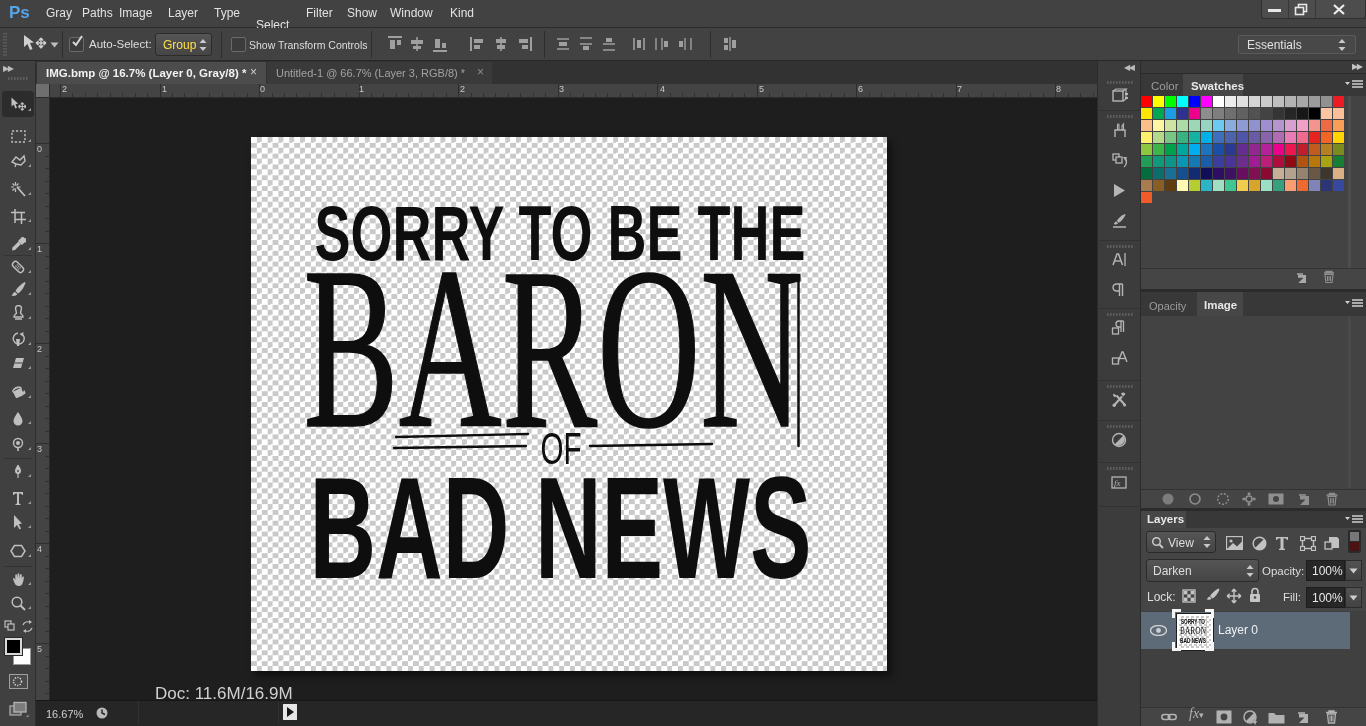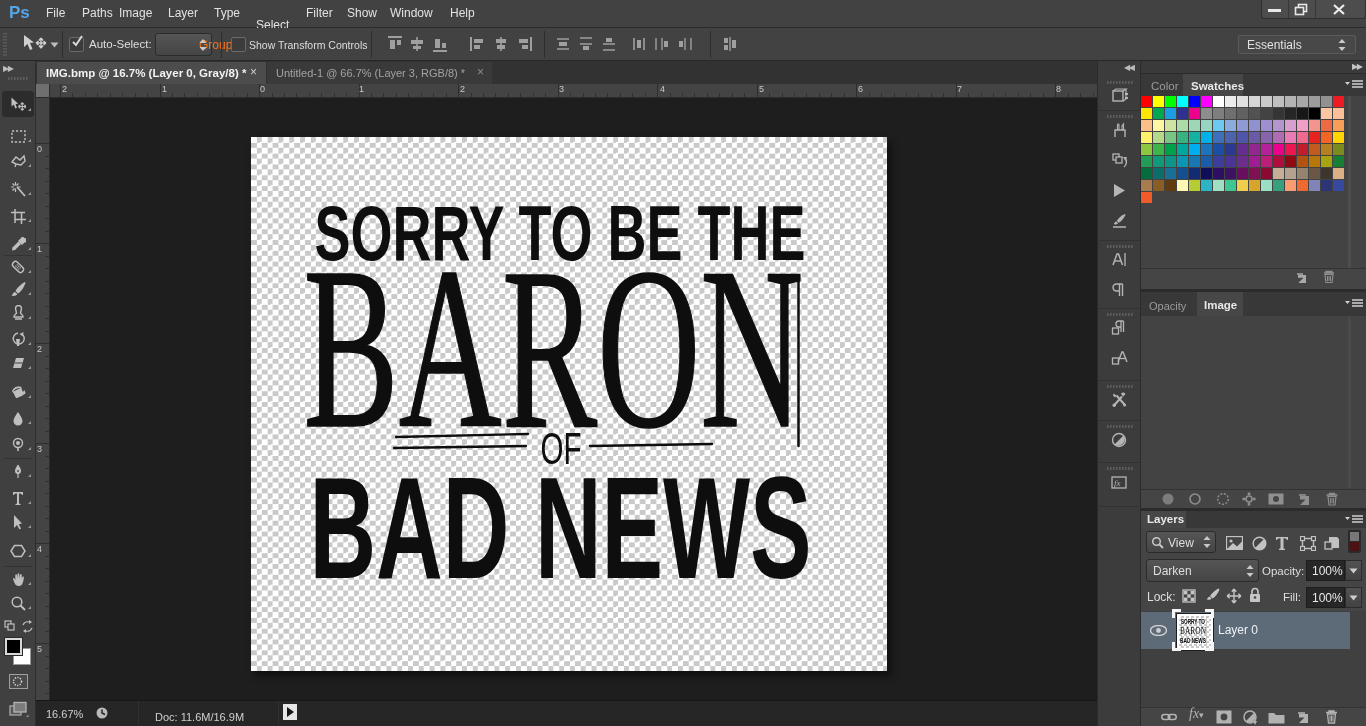--- a/index.html
+++ b/index.html
@@ -17,30 +17,30 @@
 .vsep{width:1px;background:#2e2e2e;}
 .sw{width:11px;height:11px;margin:0 1px 1px 0;float:left;}
 </style>
 </head>
 <body>
 <div id="app">
 
 <div class="abs" style="left:0;top:0;width:1366px;height:27px;background:#424242;border-bottom:1px solid #2a2a2a;"></div>
 <div class="abs" style="left:9px;top:3px;font-size:17px;font-weight:bold;color:#55a5e8;letter-spacing:0px;">Ps</div>
 <div class="abs txt" id="menus" style="top:6px;left:0;">
-      <span class="abs" style="left:46px;top:0;">File</span>
+      <span class="abs" style="left:46px;top:0;">Gray</span>
       <span class="abs" style="left:82px;top:0;">Paths</span>
       <span class="abs" style="left:119px;top:0;">Image</span>
       <span class="abs" style="left:168px;top:0;">Layer</span>
       <span class="abs" style="left:214px;top:0;">Type</span>
       <span class="abs" style="left:256px;top:0;margin-top:12px;">Select</span>
       <span class="abs" style="left:306px;top:0;">Filter</span>
       <span class="abs" style="left:347px;top:0;">Show</span>
       <span class="abs" style="left:390px;top:0;">Window</span>
-      <span class="abs" style="left:450px;top:0;">Help</span>
+      <span class="abs" style="left:450px;top:0;">Kind</span>
     </div>
 
 <div class="abs" style="left:1261px;top:0;width:103px;height:18px;background:#4d4d4d;border:1px solid #303030;border-top:none;border-radius:0 0 3px 3px;"></div>
 <div class="abs" style="left:1288px;top:0px;width:1px;height:18px;background:#383838;"></div>
 <div class="abs" style="left:1315px;top:0px;width:1px;height:18px;background:#383838;"></div>
 <div class="abs" style="left:1268px;top:9px;width:13px;height:3px;background:#e8e8e8;"></div>
 <svg class="abs" style="left:1294px;top:3px;" width="15" height="13" viewBox="0 0 15 13">
   <rect x="4.5" y="1.5" width="8" height="7" fill="none" stroke="#e8e8e8" stroke-width="1.6"></rect>
   <rect x="1.5" y="4.5" width="8" height="7" fill="#4d4d4d" stroke="#e8e8e8" stroke-width="1.6"></rect>
 </svg>
@@ -67,21 +67,21 @@
       <svg class="abs" style="left:50px;top:42px" width="9" height="6" viewBox="0 0 9 6">
         <path d="M0.5 0.5 H8.5 L4.5 5.5 Z" fill="#bdbdbd"></path>
       </svg>
       <div class="abs vsep" style="left:62px;top:31px;height:27px;"></div>
       <div class="abs" style="left:69px;top:37px;width:13px;height:13px;background:#3c3c3c;border:1px solid #6a6a6a;border-radius:2px;"></div>
       <svg class="abs" style="left:70px;top:34px" width="15" height="15" viewBox="0 0 15 15">
         <path d="M3 8 L6 11 L12 2" stroke="#d8d8d8" stroke-width="2" fill="none"></path>
       </svg>
       <div class="abs" style="left:89px;top:38px;font-size:11.5px;color:#dedede;">Auto-Select:</div>
       <div class="abs combo" style="left:155px;top:33px;width:57px;height:23px;"></div>
-      <div class="abs" style="left:163px;top:38px;font-size:12px;color:#f97316;margin-left:36px;">Group</div>
+      <div class="abs" style="left:163px;top:38px;font-size:12px;color:#fde047;">Group</div>
       <svg class="abs" style="left:199px;top:39px" width="8" height="12" viewBox="0 0 8 12">
         <path d="M4 0 L7.5 4 H0.5 Z M4 12 L0.5 8 H7.5 Z" fill="#c9c9c9"></path>
       </svg>
       <div class="abs vsep" style="left:221px;top:31px;height:27px;"></div>
       <div class="abs" style="left:231px;top:37px;width:13px;height:13px;background:#3c3c3c;border:1px solid #6a6a6a;border-radius:2px;"></div>
       <div class="abs" style="left:249px;top:39px;font-size:10.5px;color:#dedede;">Show Transform Controls</div>
       <svg class="abs" style="left:387px;top:36px" width="16" height="16" viewBox="0 0 16 16">
         <path d="M1 1 H15" stroke="#9f9f9f" stroke-width="2"></path>
         <rect x="3" y="4" width="5" height="9" fill="#9f9f9f"></rect>
         <rect x="10" y="4" width="4" height="5" fill="#9f9f9f"></rect>
@@ -475,21 +475,21 @@
   </g>
 </svg>
 
 <div class="abs" style="left:36px;top:700px;width:1061px;height:26px;background:#262626;border-top:1px solid #171717;box-sizing:border-box;"></div>
 <div class="abs" style="left:46px;top:708px;font-size:11px;color:#d0d0d0;">16.67%</div>
 <svg class="abs" style="left:95px;top:706px;" width="14" height="14" viewBox="0 0 14 14">
  <circle cx="7" cy="7" r="5.5" fill="#b9b9b9"></circle>
       <path d="M7 3.5 L7 7 L10 8.5" stroke="#262626" stroke-width="1.5" fill="none"></path>
 </svg>
 <div class="abs" style="left:138px;top:701px;width:1px;height:24px;background:#303030;"></div>
-<div class="abs" style="left:155px;top:684px;font-size:11px;color:#d0d0d0;margin-top:27px;">Doc: 11.6M/16.9M</div>
+<div class="abs" style="left:155px;top:684px;font-size:17px;color:#d0d0d0;">Doc: 11.6M/16.9M</div>
 <div class="abs" style="left:278px;top:701px;width:1px;height:24px;background:#303030;"></div>
 <svg class="abs" style="left:283px;top:704px;" width="14" height="16" viewBox="0 0 14 16">
  <rect x="0" y="0" width="14" height="16" fill="#e6e6e6"></rect>
       <path d="M4 3 L11 8 L4 13 Z" fill="#161616"></path>
 </svg>
 
 <div class="abs" style="left:1098px;top:61px;width:42px;height:665px;background:#3c3c3c;"></div>
 <div class="abs" id="strip">
       <div class="abs" style="left:1124px;top:63px;font-size:8px;color:#bdbdbd;letter-spacing:-1.5px;">◀◀</div>
       <svg class="abs" style="left:1107px;top:80px" width="26" height="5" viewBox="0 0 26 5">

